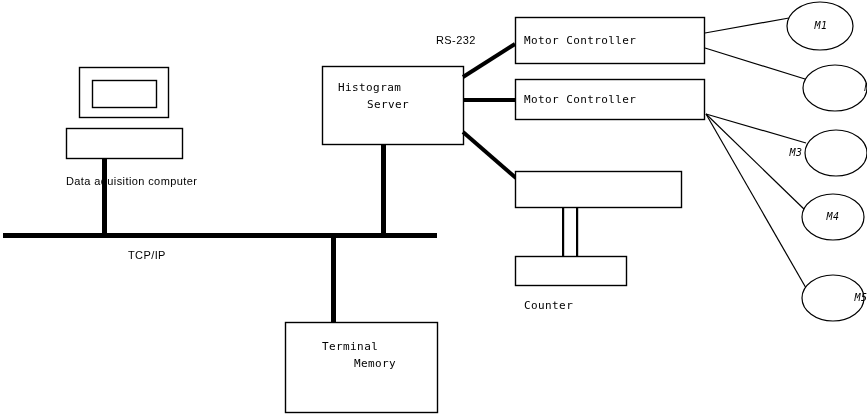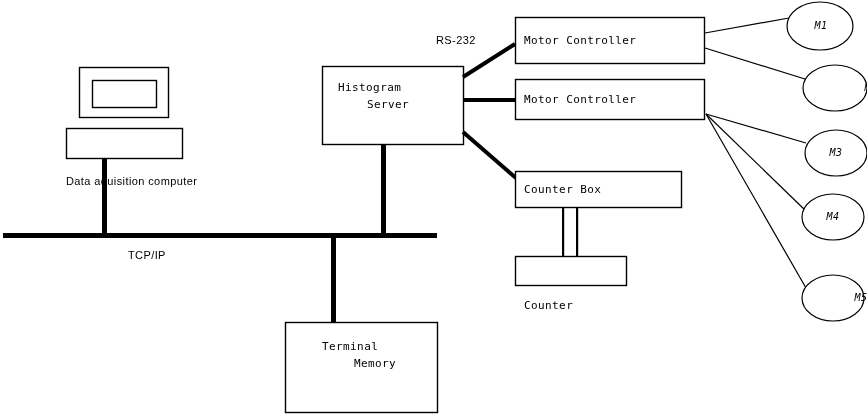--- a/index.html
+++ b/index.html
@@ -110,28 +110,27 @@
 
   <div class="node-label" style="left:338px; top:79px;">Histogram</div>
   <div class="node-label" style="left:338px; top:96px;margin-left:29px;">Server</div>
 
   <div class="free-label" style="left:436px; top:33px;">RS-232</div>
 
   <div class="node-label" style="left:524px; top:32px;">Motor Controller</div>
 
   <div class="node-label" style="left:524px; top:91px;">Motor Controller</div>
 
-  <div class="node-label" style="left:524px; top:181px;">Counter Box</div>
 
   <div class="node-label" style="left:524px; top:262px;margin-top:35px;">Counter</div>
 
   <div class="node-label" style="left:322px; top:338px;">Terminal</div>
   <div class="node-label" style="left:322px; top:355px;padding-left:32px;">Memory</div>
 
   <div class="free-label" style="left:128px; top:248px;">TCP/IP</div>
 
   <div class="motor-label" style="left:808px; top:20px; width:26px;">M1</div>
   <div class="motor-label" style="left:822px; top:82px; width:26px;margin-left:36px;">M2</div>
-  <div class="motor-label" style="left:823px; top:147px; width:26px;">M3</div>
+  <div class="motor-label" style="left:783px; top:147px; width:26px;">M3</div>
   <div class="motor-label" style="left:820px; top:211px; width:26px;">M4</div>
   <div class="motor-label" style="left:848px; top:292px; width:26px;">M5</div>
 
 </div>
 
 </body></html>

